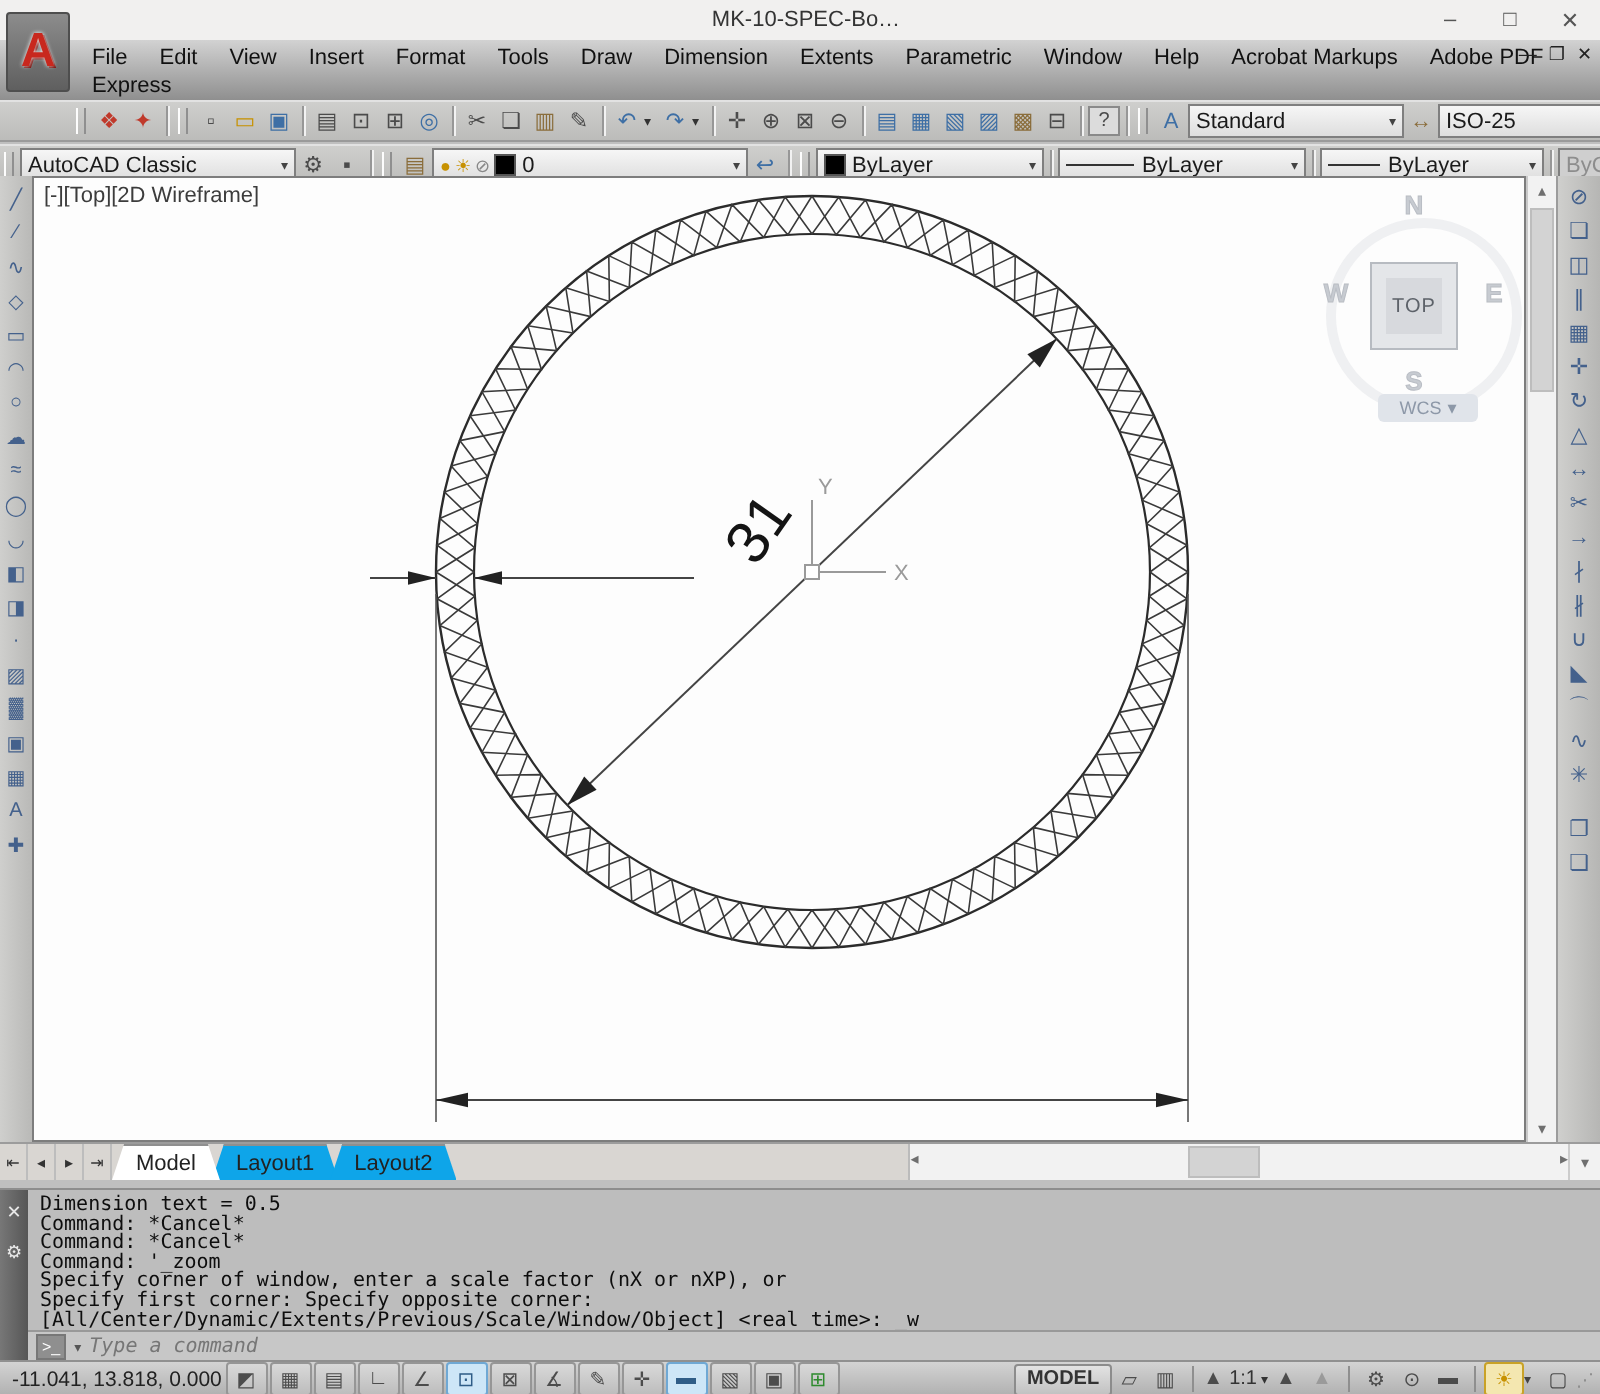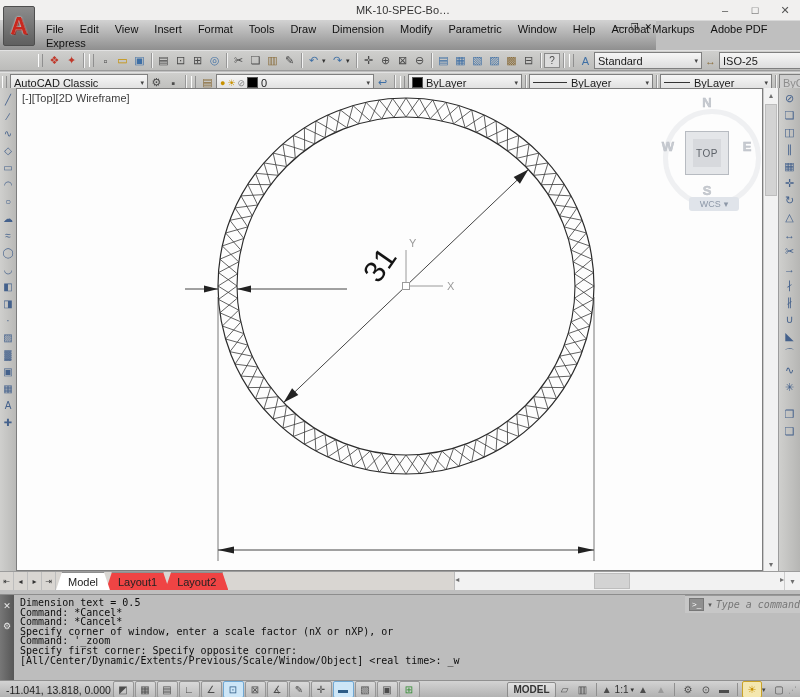--- a/index.html
+++ b/index.html
@@ -6,21 +6,21 @@
   body{width:800px;height:697px;position:relative;overflow:hidden;
        font-family:"Liberation Sans",sans-serif;background:#bfbfbf;
        -webkit-font-smoothing:antialiased;}
   
   #titlebar{position:absolute;left:0;top:0;width:800px;height:20px;background:#f1f0ef;
             border-bottom:1px solid #d8d8d8;display:flex;align-items:center;}
   #title-text{flex:1;text-align:center;font-size:11px;color:#333;padding-left:96px;}
   .winbtn{width:30px;height:20px;display:flex;align-items:center;justify-content:center;
           font-size:11px;color:#555;}
   
-  #menubar{position:absolute;left:0;top:20px;width:656px;height:30px;
+  #menubar{position:absolute;left:0;top:20px;width:800px;height:30px;
            background:linear-gradient(#d2d2d2,#8f8f8f);}
   #menurow1{position:absolute;left:38px;top:0;height:17px;display:flex;align-items:center;}
   #menurow2{position:absolute;left:38px;top:16px;height:14px;display:flex;align-items:center;}
   .menu-item{font-size:11px;color:#111;padding:0 8px;white-space:nowrap;}
   #doc-controls{position:absolute;right:4px;top:2px;display:flex;gap:6px;}
   .doc-btn{font-size:9px;color:#222;}
   #app-logo{position:absolute;left:3px;top:6px;width:30px;height:38px;z-index:5;
             background:linear-gradient(#8c8c8c,#5f5f5f);border:1px solid #4e4e4e;border-radius:2px;
             display:flex;align-items:center;justify-content:center;}
   #app-logo span{color:#c8281e;font-size:24px;font-weight:bold;
@@ -85,36 +85,36 @@
                   border-left:1px solid #9c9c9c;}
   .vicon2{width:18px;height:17px;display:flex;align-items:center;justify-content:center;
           font-size:11px;color:#44618c;}
   .vgap{height:10px;}
   
   #tabrow{position:absolute;left:0;top:571px;width:800px;height:18px;background:#d9d6d2;
           border-top:1px solid #9c9c9c;display:flex;align-items:stretch;}
   .tab-nav{width:13px;display:flex;align-items:center;justify-content:center;font-size:8px;
            color:#333;border-right:1px solid #bdbdbd;flex:none;}
   .tab{padding:0 12px;display:flex;align-items:center;font-size:11px;color:#222;flex:none;
-       clip-path:polygon(6px 0,calc(100% - 6px) 0,100% 100%,0 100%);background:#ef4444;
+       clip-path:polygon(6px 0,calc(100% - 6px) 0,100% 100%,0 100%);background:#0ea5e9;
        border-top:1px solid #8f8f8f;margin-right:-4px;}
   .tab.active{background:#ffffff;z-index:2;}
   #hscroll{flex:1;display:flex;align-items:stretch;background:#f2f2f2;border-left:1px solid #bbb;}
   #htrack{flex:1;position:relative;}
   #hthumb{position:absolute;left:42%;top:1px;bottom:1px;width:34px;background:#d3d3d3;
           border:1px solid #bdbdbd;}
   #scroll-corner{width:15px;flex:none;display:flex;align-items:center;justify-content:center;
                  font-size:8px;color:#6f6f6f;background:#f2f2f2;border-left:1px solid #ccc;}
   
   #command{position:absolute;left:0;top:594px;width:800px;height:86px;display:flex;
            background:#bdbdbd;border-top:1px solid #8d8d8d;}
   #cmd-strip{width:14px;flex:none;background:linear-gradient(90deg,#777,#565656);
              display:flex;flex-direction:column;align-items:center;padding-top:6px;gap:10px;}
   .strip-icon{color:#e8e8e8;font-size:9px;}
-  #cmd-body{flex:1;display:flex;flex-direction:row;}
+  #cmd-body{flex:1;display:flex;flex-direction:column;}
   #cmd-history{flex:1;padding:3px 0 0 6px;font-family:"DejaVu Sans Mono",monospace;
                font-size:10px;line-height:9.6px;color:#0e0e0e;}
   #cmd-input{height:17px;border-top:1px solid #999;display:flex;align-items:center;
              background:#c7c7c7;padding-left:4px;gap:4px;}
   #prompt-box{font-size:8px;color:#fff;background:#8f8f8f;border:1px solid #777;
               padding:0 2px;height:11px;line-height:11px;}
   #cmd-arrow{font-size:7px;color:#555;}
   #cmd-placeholder{font-style:italic;font-size:10px;color:#767676;
                    font-family:"DejaVu Sans Mono",monospace;text-align:center;}
   
@@ -154,21 +154,21 @@
 <div id="menubar">
   <div id="menurow1">
     <span class="menu-item">File</span>
     <span class="menu-item">Edit</span>
     <span class="menu-item">View</span>
     <span class="menu-item">Insert</span>
     <span class="menu-item">Format</span>
     <span class="menu-item">Tools</span>
     <span class="menu-item">Draw</span>
     <span class="menu-item">Dimension</span>
-    <span class="menu-item">Modify</span>
+    <span class="menu-item">Extents</span>
     <span class="menu-item">Parametric</span>
     <span class="menu-item">Window</span>
     <span class="menu-item">Help</span>
     <span class="menu-item">Acrobat Markups</span>
     <span class="menu-item">Adobe PDF</span>
   </div>
   <div id="menurow2">
     <span class="menu-item">Express</span>
   </div>
   <div id="doc-controls">
@@ -402,22 +402,22 @@
 <div id="command">
   <div id="cmd-strip">
     <span class="strip-icon">✕</span>
     <span class="strip-icon">⚙</span>
   </div>
   <div id="cmd-body">
     <div id="cmd-history">
       <div>Dimension text = 0.5</div>
       <div>Command: *Cancel*</div>
       <div>Command: *Cancel*</div>
+      <div>Command: '_zoom</div>
       <div>Specify corner of window, enter a scale factor (nX or nXP), or</div>
-      <div>Command: '_zoom</div>
       <div>Specify first corner: Specify opposite corner:</div>
       <div>[All/Center/Dynamic/Extents/Previous/Scale/Window/Object] &lt;real time&gt;: _w</div>
     </div>
     <div id="cmd-input">
       <span id="prompt-box">&gt;_</span>
       <span id="cmd-arrow">▾</span>
       <span id="cmd-placeholder">Type a command</span>
     </div>
   </div>
 </div>

